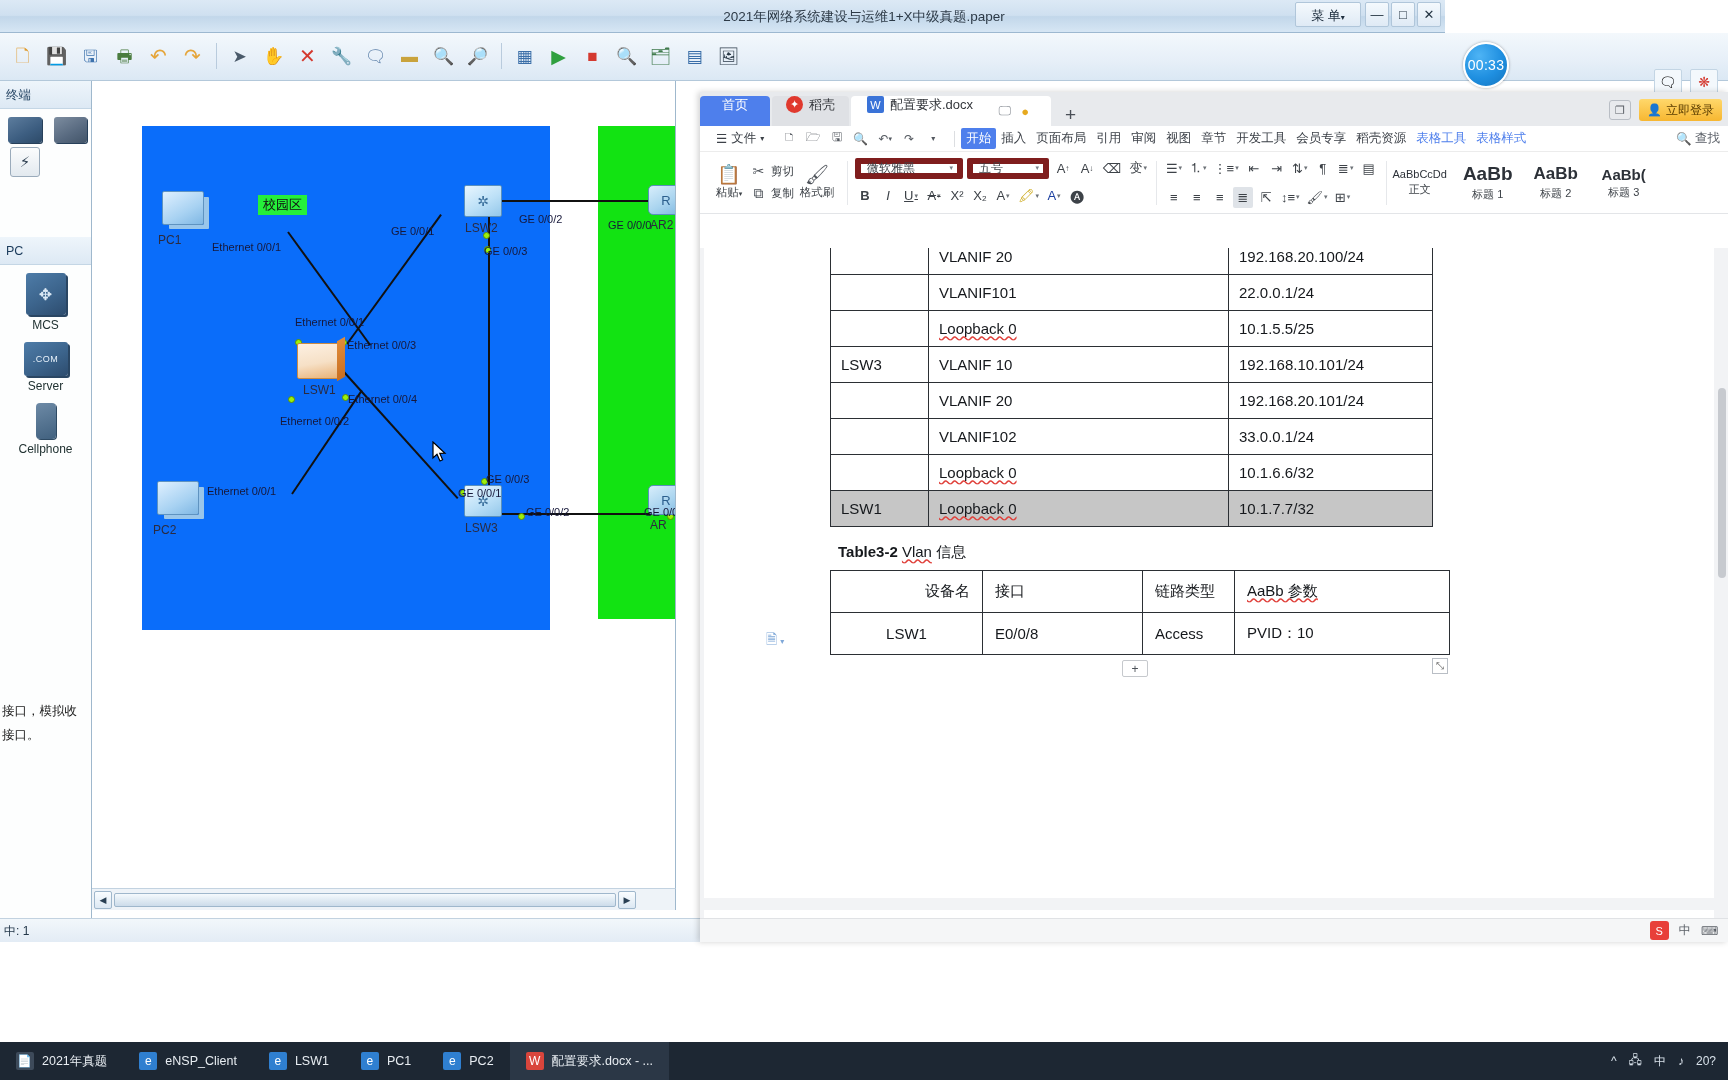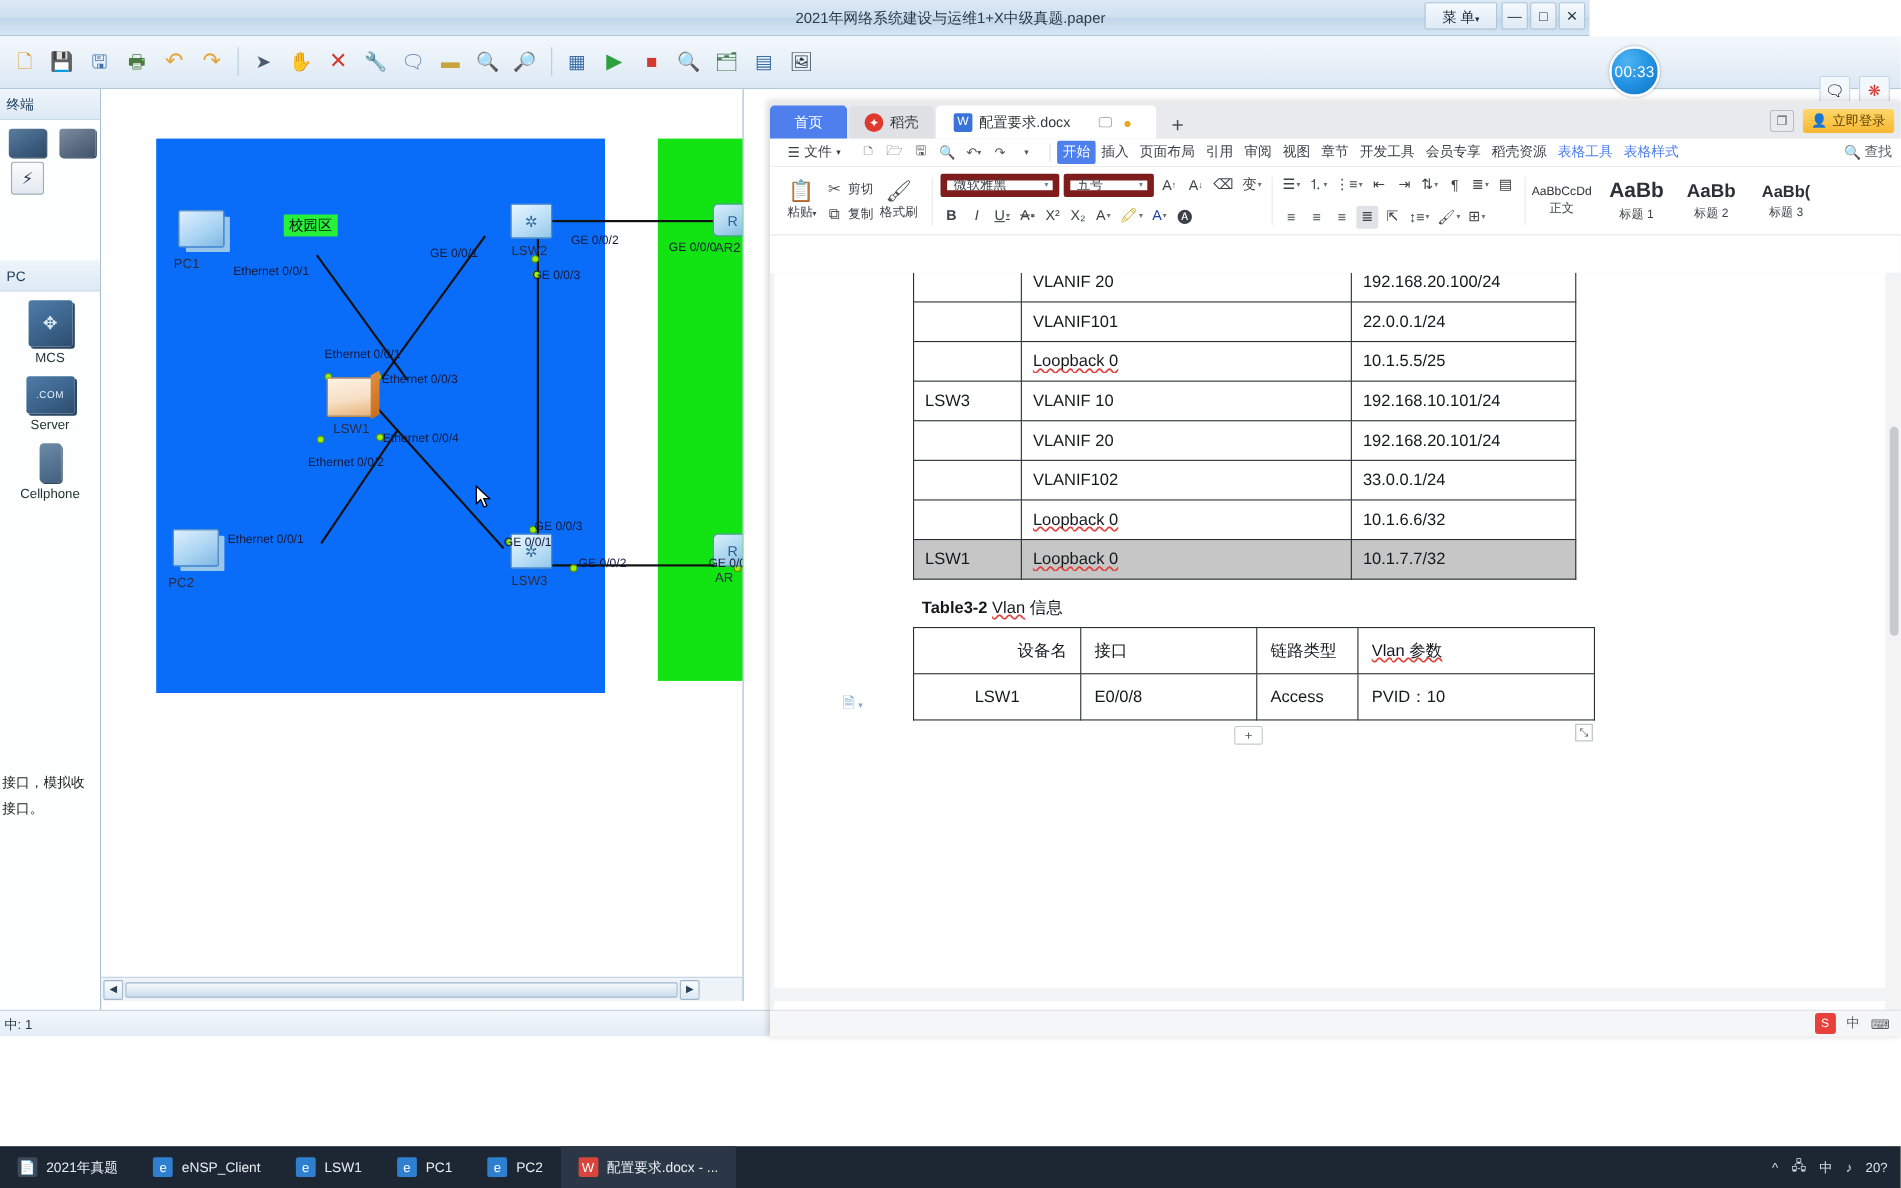--- a/index.html
+++ b/index.html
@@ -179,21 +179,21 @@
 
   
   .wps-window {
     position: absolute; left: 700px; top: 92px; width: 1028px; height: 850px;
     background: #fff; box-shadow: -2px 0 6px rgba(0,0,0,.18);
   }
   .wps-tabbar {
     height: 34px; background: #e8eaed; display: flex; align-items: flex-end; position: relative;
   }
   .wps-tab {
-    height: 30px; display: flex; align-items: center; gap: 6px;
+    height: 30px; display: flex; gap: 6px;
     padding: 0 14px; font-size: 13px; color: #33363b; border-radius: 4px 4px 0 0;
     margin-right: 2px; white-space: nowrap; margin-top: 44px;
   }
   .wps-tab.home { background: #4e7fec; color: #fff; padding: 0 22px; }
   .wps-tab.docer { background: #dfe1e5; }
   .wps-tab.active { background: #fff; padding: 0 16px; min-width: 200px; }
   .tab-ico { width: 17px; height: 17px; border-radius: 2px; display: flex; align-items: center; justify-content: center; font-size: 11px; color: #fff; }
   .tab-ico.docer { background: #e0392e; border-radius: 50%; }
   .tab-ico.w { background: #3a73d8; }
   .tab-right-ico { margin-left: auto; display: flex; align-items: center; gap: 10px; padding-right: 6px; color: #8a8f96; font-size: 13px; }
@@ -709,21 +709,21 @@
             <span class="caption-wave">Vlan</span>
             <span>信息</span>
           </div>
 
           <table class="vlan-tbl">
             <tbody>
                 <tr>
               <td class="v-c1" style="text-align:right">设备名</td>
               <td class="v-c2">接口</td>
               <td class="v-c3">链路类型</td>
-              <td class="v-c4"><span class="sq-underline">Vlan 参数</span></td>
+              <td class="v-c4"><span class="sq-underline">AaBb 参数</span></td>
             </tr>
             <tr>
               <td class="v-c1">LSW1</td>
               <td class="v-c2">E0/0/8</td>
               <td class="v-c3">Access</td>
               <td class="v-c4">PVID：10</td>
             </tr>
           </tbody>
             </table>
         </div>

